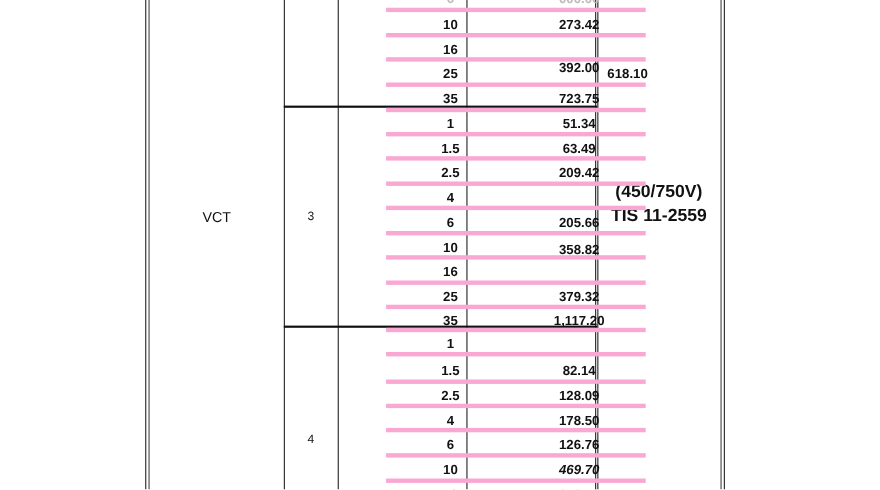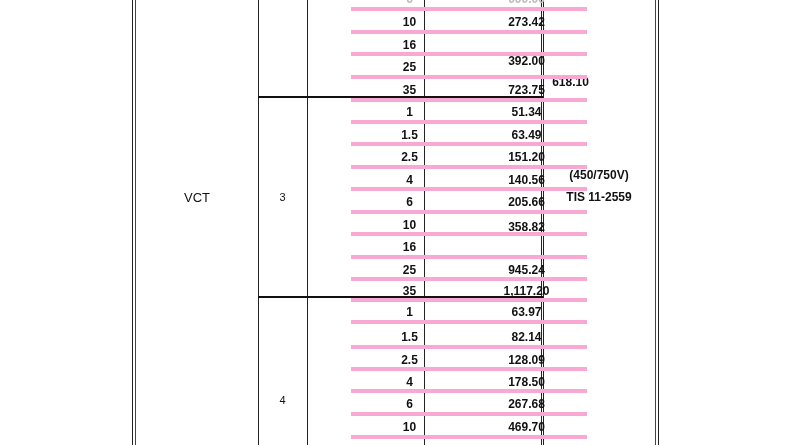--- a/index.html
+++ b/index.html
@@ -9,21 +9,21 @@
   .outer-left2 { position:absolute; left:135px; top:0; width:1px; height:445px; background:#444; }
   .outer-right { position:absolute; left:655px; top:0; width:1px; height:445px; background:#444; }
   .outer-right2 { position:absolute; left:658px; top:0; width:1px; height:445px; background:#222; }
   .vline { position:absolute; top:0; width:1px; height:445px; background:#222; }
   .row { position:absolute; left:307px; width:236px; border-top:4px solid #f9a8d4; box-sizing:border-box;margin-left:44px; }
   .row .size { position:absolute; left:0; width:117px; text-align:center; font-weight:bold; font-size:12px; }
   .row .price { position:absolute; left:117px; width:117px; text-align:center; font-weight:bold; font-size:12px; }
   .group-sep { position:absolute; left:258px; width:285px; height:2px; background:#111; }
   .cores { position:absolute; left:258px; width:49px; text-align:center; font-size:11px; font-weight:normal; }
   .type-label { position:absolute; left:136px; width:122px; text-align:center; font-weight:normal; font-size:13px; }
-  .std-label { position:absolute; left:543px; width:112px; text-align:center; font-weight:bold; font-size:12px; line-height:22px; }
+  .std-label { position:absolute; left:543px; width:112px; text-align:center; font-weight:bold; font-size:16px; line-height:22px; }
 </style>
 </head>
 <body>
 
 <div>
   <div class="outer-left"></div>
   <div class="outer-left2"></div>
   <div class="outer-right"></div>
   <div class="outer-right2"></div>
 
@@ -45,90 +45,88 @@
   <div class="row" style="top:7px;height:23px;">
     <span class="size" style="top:4px;">10</span>
     <span class="price" style="top:4px;">273.42</span>
   </div>
   <div class="row" style="top:30px;height:22px;">
     <span class="size" style="top:4px;">16</span>
     <span class="price" style="top:20px;">392.00</span>
   </div>
   <div class="row" style="top:52px;height:23px;">
     <span class="size" style="top:4px;">25</span>
-    <span class="price" style="top:19px;padding-left:44px;">618.10</span>
+    <span class="price" style="top:4px;padding-left:44px;">618.10</span>
   </div>
   <div class="row" style="top:75px;height:22px;">
     <span class="size" style="top:4px;">35</span>
     <span class="price" style="top:4px;">723.75</span>
   </div>
 
   <div class="group-sep" style="top:96px;"></div>
 
   <div class="cores" style="top:191px;">3</div>
   <div class="row" style="top:98px;height:22px;">
     <span class="size" style="top:3px;">1</span>
     <span class="price" style="top:3px;">51.34</span>
   </div>
   <div class="row" style="top:120px;height:22px;">
     <span class="size" style="top:4px;">1.5</span>
     <span class="price" style="top:4px;">63.49</span>
   </div>
   <div class="row" style="top:142px;height:23px;">
     <span class="size" style="top:4px;">2.5</span>
-    <span class="price" style="top:4px;">151.20</span>
+    <span class="price" style="top:4px;">209.42</span>
   </div>
   <div class="row" style="top:165px;height:22px;">
     <span class="size" style="top:4px;">4</span>
-    <span class="price" style="top:4px;">140.56</span>
   </div>
   <div class="row" style="top:187px;height:23px;">
     <span class="size" style="top:4px;">6</span>
     <span class="price" style="top:4px;">205.66</span>
   </div>
   <div class="row" style="top:210px;height:22px;">
     <span class="size" style="top:4px;">10</span>
     <span class="price" style="top:6px;">358.82</span>
   </div>
   <div class="row" style="top:232px;height:23px;">
     <span class="size" style="top:4px;">16</span>
   </div>
   <div class="row" style="top:255px;height:22px;">
     <span class="size" style="top:4px;">25</span>
-    <span class="price" style="top:4px;">945.24</span>
+    <span class="price" style="top:4px;">379.32</span>
   </div>
   <div class="row" style="top:277px;height:20px;">
     <span class="size" style="top:3px;">35</span>
     <span class="price" style="top:3px;">1,117.20</span>
   </div>
 
   <div class="group-sep" style="top:296px;"></div>
 
   <div class="cores" style="top:394px;">4</div>
   <div class="row" style="top:298px;height:22px;">
     <span class="size" style="top:3px;">1</span>
-    <span class="price" style="top:3px;">63.97</span>
   </div>
   <div class="row" style="top:320px;height:25px;">
     <span class="size" style="top:6px;">1.5</span>
     <span class="price" style="top:6px;">82.14</span>
   </div>
   <div class="row" style="top:345px;height:22px;">
     <span class="size" style="top:4px;">2.5</span>
     <span class="price" style="top:4px;">128.09</span>
   </div>
   <div class="row" style="top:367px;height:22px;">
     <span class="size" style="top:4px;">4</span>
     <span class="price" style="top:4px;">178.50</span>
   </div>
   <div class="row" style="top:389px;height:23px;">
     <span class="size" style="top:4px;">6</span>
-    <span class="price" style="top:4px;">267.68</span>
+    <span class="price" style="top:4px;">126.76</span>
   </div>
   <div class="row" style="top:412px;height:23px;">
     <span class="size" style="top:4px;">10</span>
-    <span class="price" style="top:4px;">469.70</span>
+    <span class="price" style="top:4px;font-style:italic;">469.70</span>
   </div>
   <div class="row" style="top:435px;height:23px;">
     <span class="size" style="top:4px;">16</span>
     <span class="price" style="top:4px;">670.50</span>
   </div>
 </div>
 
 </body></html>

